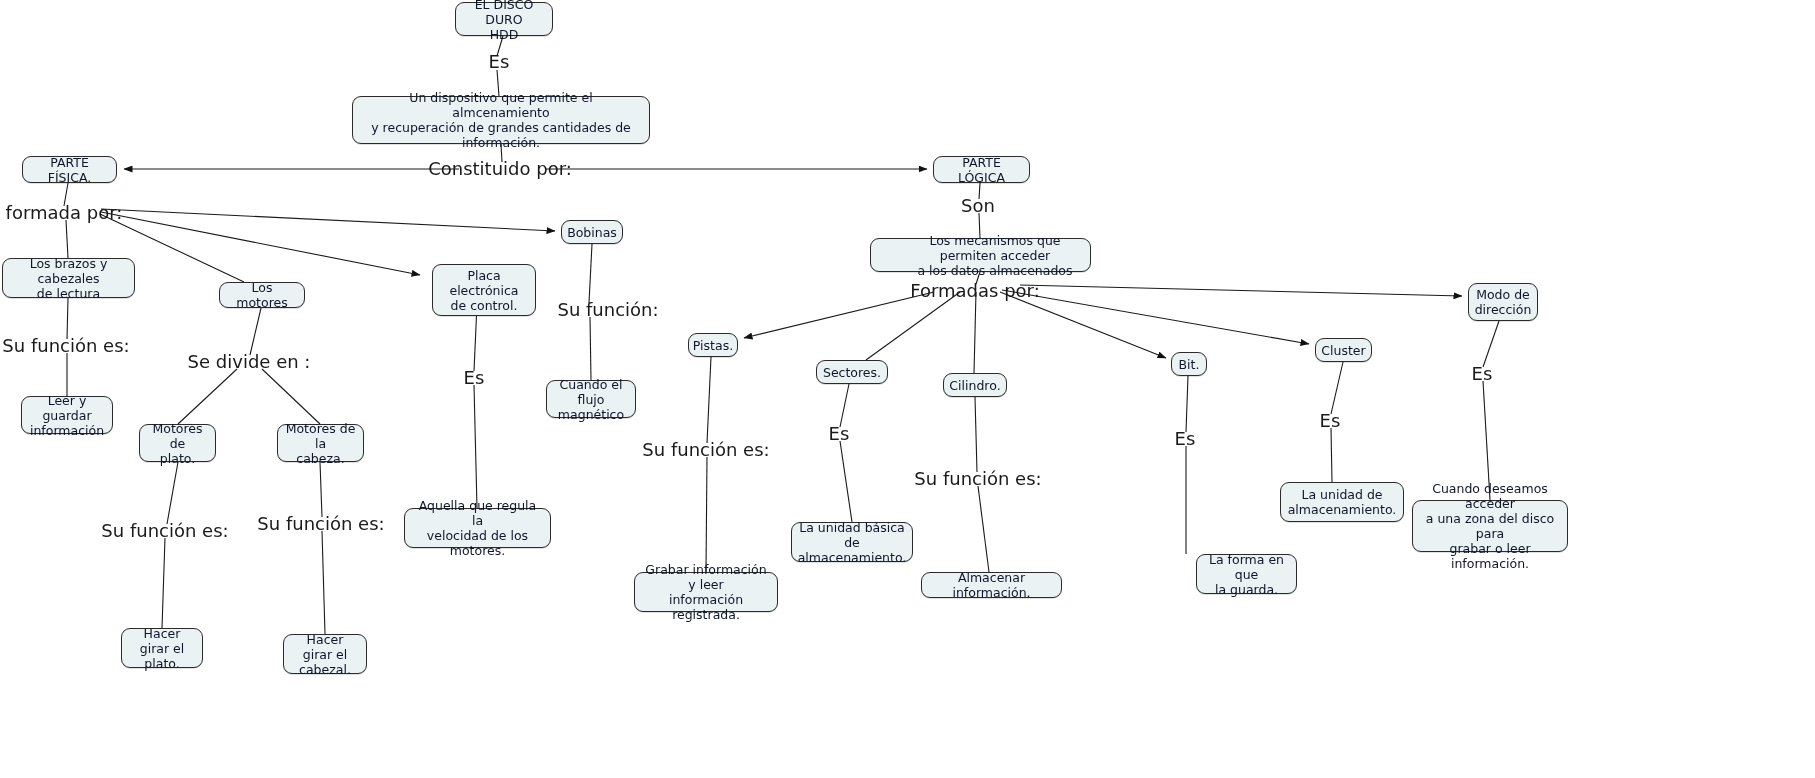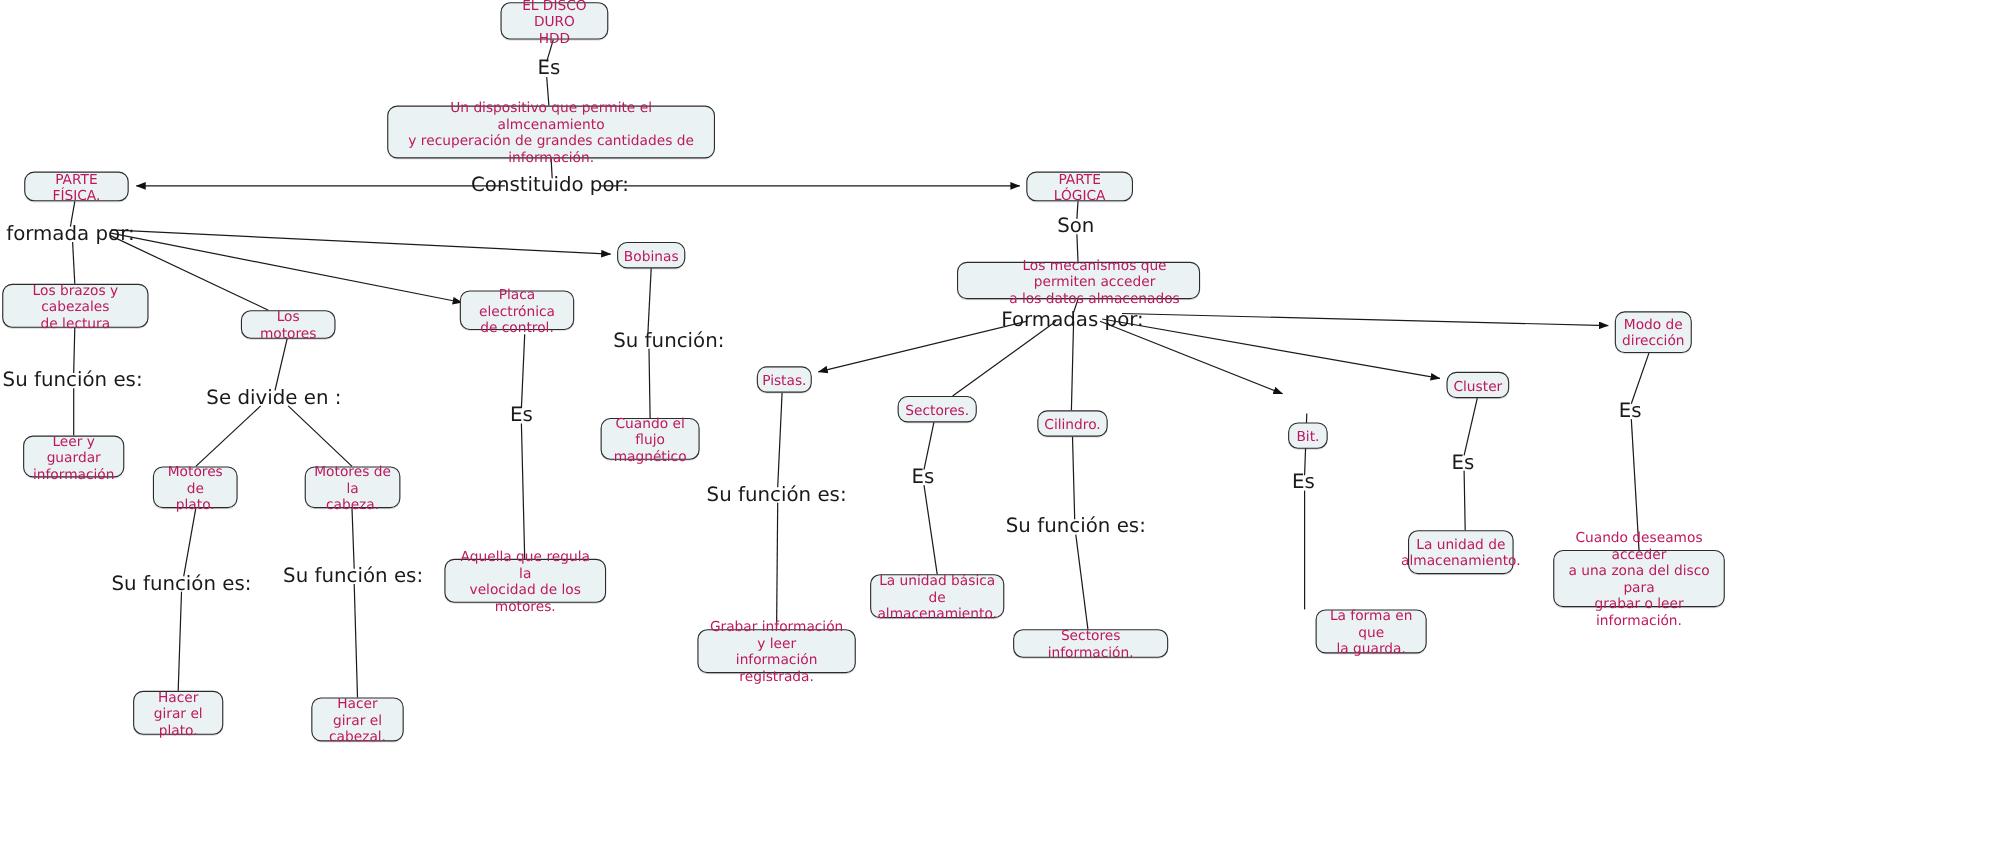--- a/index.html
+++ b/index.html
@@ -22,21 +22,21 @@
     width: 1815px;
     height: 778px;
     pointer-events: none;
   }
   .node {
     position: absolute;
     box-sizing: border-box;
     background: #eaf2f4;
     border: 1px solid #2b2b2b;
     border-radius: 9px;
-    color: #be185d;
+    color: #0f172a;
     font-size: 12.5px;
     line-height: 15px;
     text-align: center;
     display: flex;
     align-items: center;
     justify-content: center;
     padding: 3px 7px;
     white-space: pre-line;
     box-shadow: 0 1px 0 rgba(0,0,0,0.12);
   }
@@ -112,21 +112,21 @@
   <div id="nodes-layer">
       <div class="node" style="left: 455px; top: 2px; width: 98px; height: 34px;">EL DISCO DURO
 HDD</div>
       <div class="node" style="left: 352px; top: 96px; width: 298px; height: 48px;">Un dispositivo que permite el almcenamiento
 y recuperación de grandes cantidades de información.</div>
       <div class="node" style="left: 22px; top: 156px; width: 95px; height: 27px;">PARTE FÍSICA.</div>
       <div class="node" style="left: 933px; top: 156px; width: 97px; height: 27px;">PARTE LÓGICA</div>
       <div class="node" style="left: 2px; top: 258px; width: 133px; height: 40px;">Los brazos y cabezales
 de lectura</div>
       <div class="node" style="left: 219px; top: 282px; width: 86px; height: 26px;">Los motores</div>
-      <div class="node" style="left: 418px; top: 264px; width: 104px; height: 36px;">Placa electrónica
+      <div class="node" style="left: 432px; top: 264px; width: 104px; height: 52px;">Placa electrónica
 de control.</div>
       <div class="node" style="left: 561px; top: 220px; width: 62px; height: 24px;">Bobinas</div>
       <div class="node" style="left: 21px; top: 396px; width: 92px; height: 38px;">Leer y guardar
 información</div>
       <div class="node" style="left: 139px; top: 424px; width: 77px; height: 38px;">Motores de
 plato.</div>
       <div class="node" style="left: 277px; top: 424px; width: 87px; height: 38px;">Motores de la
 cabeza.</div>
       <div class="node" style="left: 404px; top: 508px; width: 147px; height: 40px;">Aquella que regula la
 velocidad de los motores.</div>
@@ -134,32 +134,32 @@
 magnético</div>
       <div class="node" style="left: 121px; top: 628px; width: 82px; height: 40px;">Hacer girar el
 plato.</div>
       <div class="node" style="left: 283px; top: 634px; width: 84px; height: 40px;">Hacer girar el
 cabezal.</div>
       <div class="node" style="left: 870px; top: 238px; width: 221px; height: 34px; padding-left: 36px;">Los mecanismos que permiten acceder
 a los datos almacenados</div>
       <div class="node" style="left: 688px; top: 333px; width: 50px; height: 24px;">Pistas.</div>
       <div class="node" style="left: 816px; top: 360px; width: 72px; height: 24px; text-align: right;">Sectores.</div>
       <div class="node" style="left: 943px; top: 373px; width: 64px; height: 24px;">Cilindro.</div>
-      <div class="node" style="left: 1171px; top: 352px; width: 36px; height: 24px; margin-top: 32px;">Bit.</div>
+      <div class="node" style="left: 1171px; top: 352px; width: 36px; height: 24px;">Bit.</div>
       <div class="node" style="left: 1315px; top: 338px; width: 57px; height: 24px;">Cluster</div>
       <div class="node" style="left: 1468px; top: 283px; width: 70px; height: 38px;">Modo de
 dirección</div>
       <div class="node" style="left: 634px; top: 572px; width: 144px; height: 40px;">Grabar información y leer
 información registrada.</div>
       <div class="node" style="left: 791px; top: 522px; width: 122px; height: 40px;">La unidad básica de
 almacenamiento.</div>
-      <div class="node" style="left: 921px; top: 572px; width: 141px; height: 26px;">Sectores información.</div>
+      <div class="node" style="left: 921px; top: 572px; width: 141px; height: 26px;">Almacenar información.</div>
       <div class="node" style="left: 1196px; top: 554px; width: 101px; height: 40px;">La forma en que
 la guarda.</div>
-      <div class="node" style="left: 1280px; top: 482px; width: 96px; height: 40px;">La unidad de
+      <div class="node" style="left: 1280px; top: 482px; width: 124px; height: 40px;">La unidad de
 almacenamiento.</div>
       <div class="node" style="left: 1412px; top: 500px; width: 156px; height: 52px;">Cuando deseamos acceder
 a una zona del disco para
 grabar o leer información.</div>
     </div>
   <div id="labels-layer">
       <div class="linklabel" style="left: 499px; top: 55px;">Es</div>
       <div class="linklabel" style="left: 500px; top: 162px;">Constituido por:</div>
       <div class="linklabel" style="left: 64px; top: 206px;">formada por:</div>
       <div class="linklabel" style="left: 978px; top: 199px;">Son</div>

